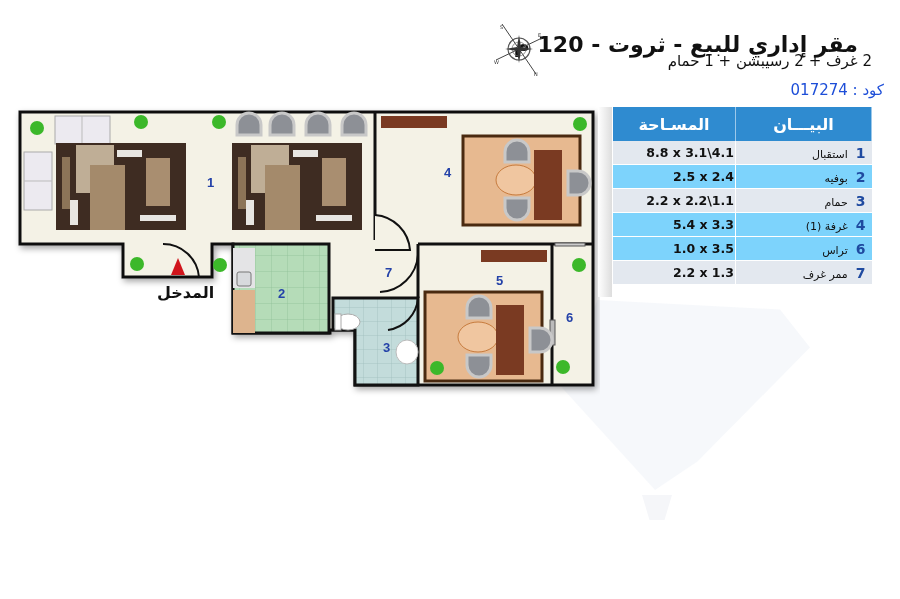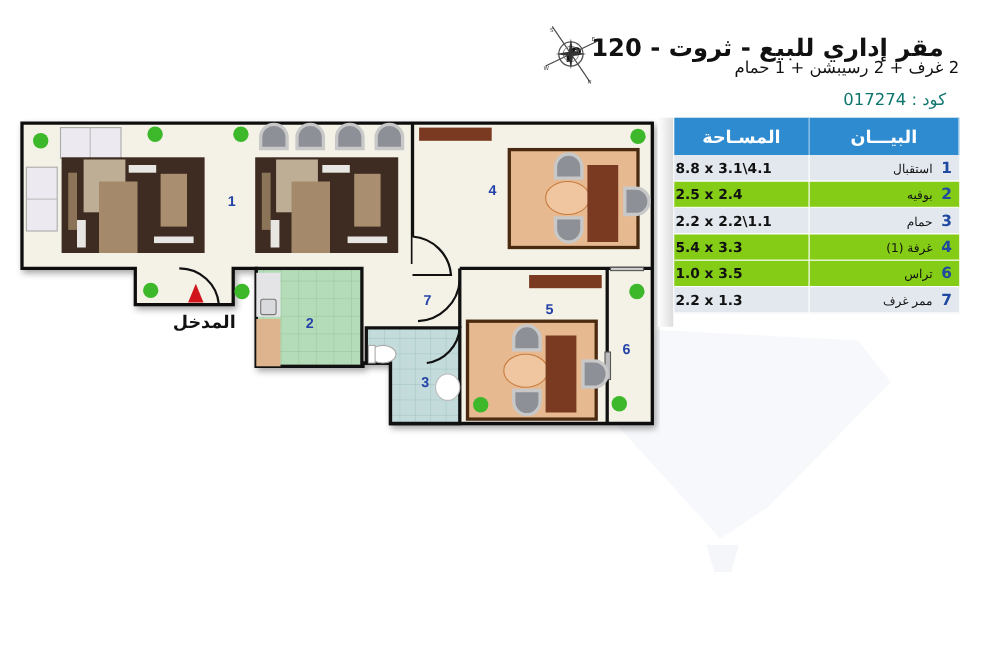--- a/index.html
+++ b/index.html
@@ -4,29 +4,29 @@
 <style>
   html,body{margin:0;padding:0;background:#fff;}
   body{width:900px;height:599px;position:relative;overflow:hidden;font-family:"DejaVu Sans",sans-serif;}
   
   .watermark{position:absolute;left:560px;top:300px;width:250px;height:190px;background:#f5f7fb;
     clip-path:polygon(15% 0,88% 5%,100% 25%,55% 85%,38% 100%,0 45%);opacity:.9;}
   .wm-foot{position:absolute;left:642px;top:495px;width:30px;height:25px;background:#f5f6f9;clip-path:polygon(0 0,100% 0,75% 100%,25% 100%);}
   
   .title{position:absolute;right:42px;top:32px;font-size:22px;font-weight:bold;color:#111;direction:rtl;white-space:nowrap;}
   .subtitle{position:absolute;right:28px;top:52px;font-size:15px;color:#111;direction:rtl;white-space:nowrap;}
-  .code{position:absolute;right:40px;top:81px;font-size:15px;color:#0f766e;direction:rtl;white-space:nowrap;}
+  .code{position:absolute;right:16px;top:81px;font-size:15px;color:#1d4ed8;direction:rtl;white-space:nowrap;}
   .compass{position:absolute;left:494px;top:22px;width:50px;height:54px;}
   
   .table{position:absolute;left:613px;top:107px;width:259px;border-collapse:collapse;font-size:11px;}
   .table th{background:#2f8bd0;color:#fff;font-size:16px;font-weight:bold;height:32px;border-right:1px solid #9cc8ea;text-align:center;}
   .table td{height:21px;border-bottom:1px solid #fff;}
   .table tr.odd td{background:#e3e8ef;}
-  .table tr.even td{background:#84cc16;}
-  .table td.area{text-align:left;font-weight:bold;font-size:12.5px;color:#111;width:120px;border-right:1px solid #fff;}
+  .table tr.even td{background:#7dd3fc;}
+  .table td.area{text-align:right;font-weight:bold;font-size:12.5px;color:#111;width:120px;border-right:1px solid #fff;}
   .table td.label{text-align:right;direction:rtl;padding-right:6px;color:#111;}
   .num{color:#1f4aa0;font-weight:bold;font-size:14px;margin-left:8px;}
   .tableshadow{position:absolute;left:598px;top:107px;width:14px;height:190px;background:linear-gradient(90deg,#fff,#ddd);}
   
   .plan{position:absolute;left:0;top:0;width:600px;height:400px;}
   .room-num{position:absolute;color:#2442a8;font-weight:bold;font-size:13px;font-family:"Liberation Sans",sans-serif;}
   .entry-label{position:absolute;left:157px;top:283px;font-size:16px;font-weight:bold;color:#111;direction:rtl;}
   .entry-arrow{position:absolute;left:171px;top:258px;width:0;height:0;border-left:7px solid transparent;border-right:7px solid transparent;border-bottom:17px solid #d0151c;}
 </style>
 </head>

